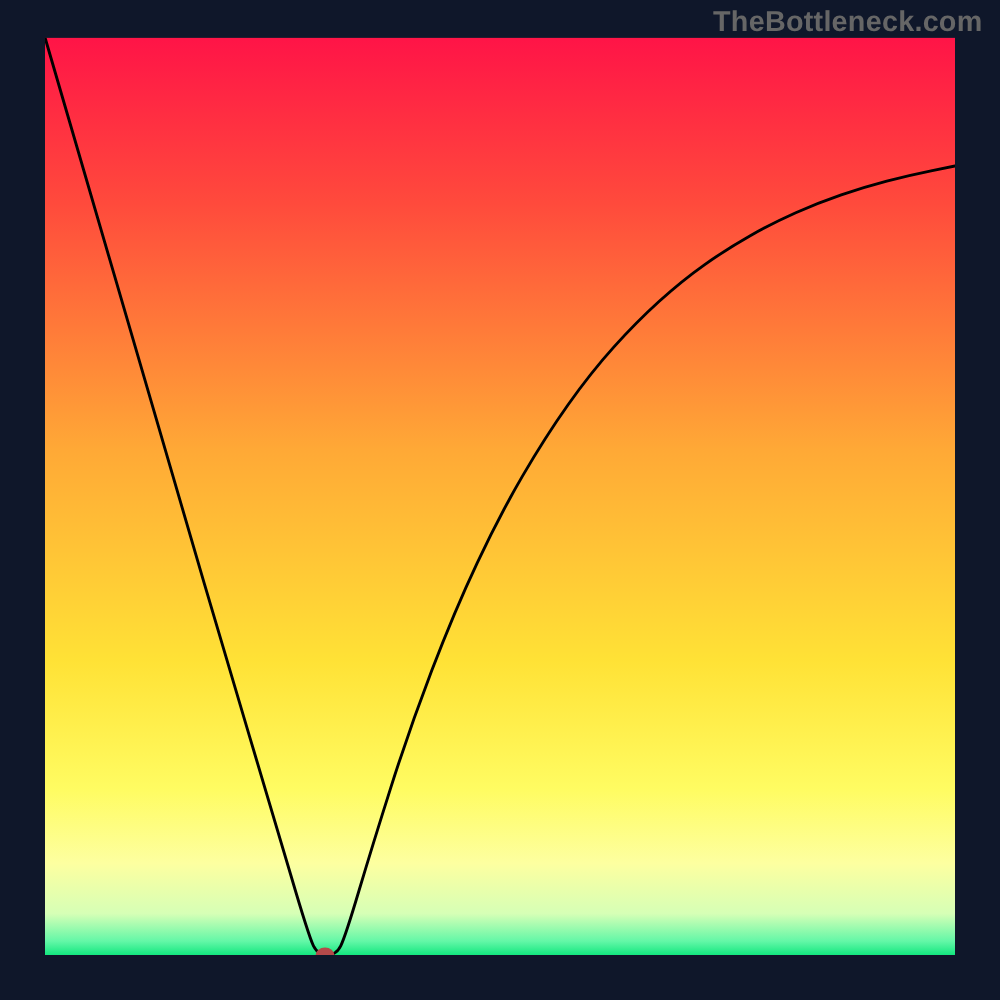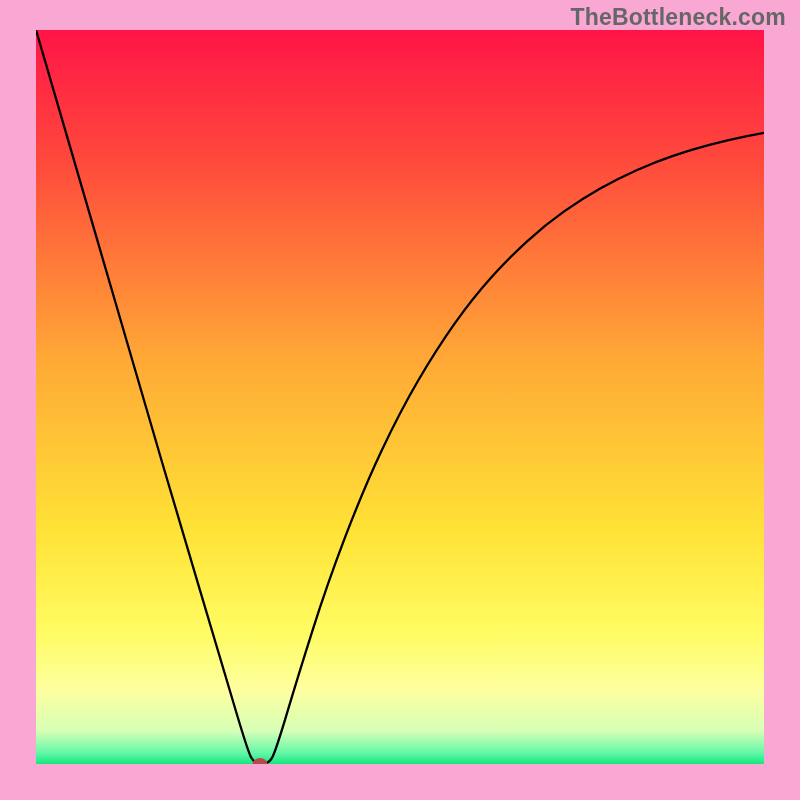--- a/index.html
+++ b/index.html
@@ -8,21 +8,21 @@
     width: 800px;
     height: 800px;
     overflow: hidden;
     background: #000;
     font-family: Arial, Helvetica, sans-serif;
   }
   .frame {
     position: relative;
     width: 800px;
     height: 800px;
-    background: #f9a8d4;
+    background: #0f172a;
   }
   .watermark {
     position: absolute;
     top: 4px;
     right: 14px;
     color: #666666;
     font-size: 23px;
     font-weight: 600;
     letter-spacing: 0.2px;
     z-index: 10;

